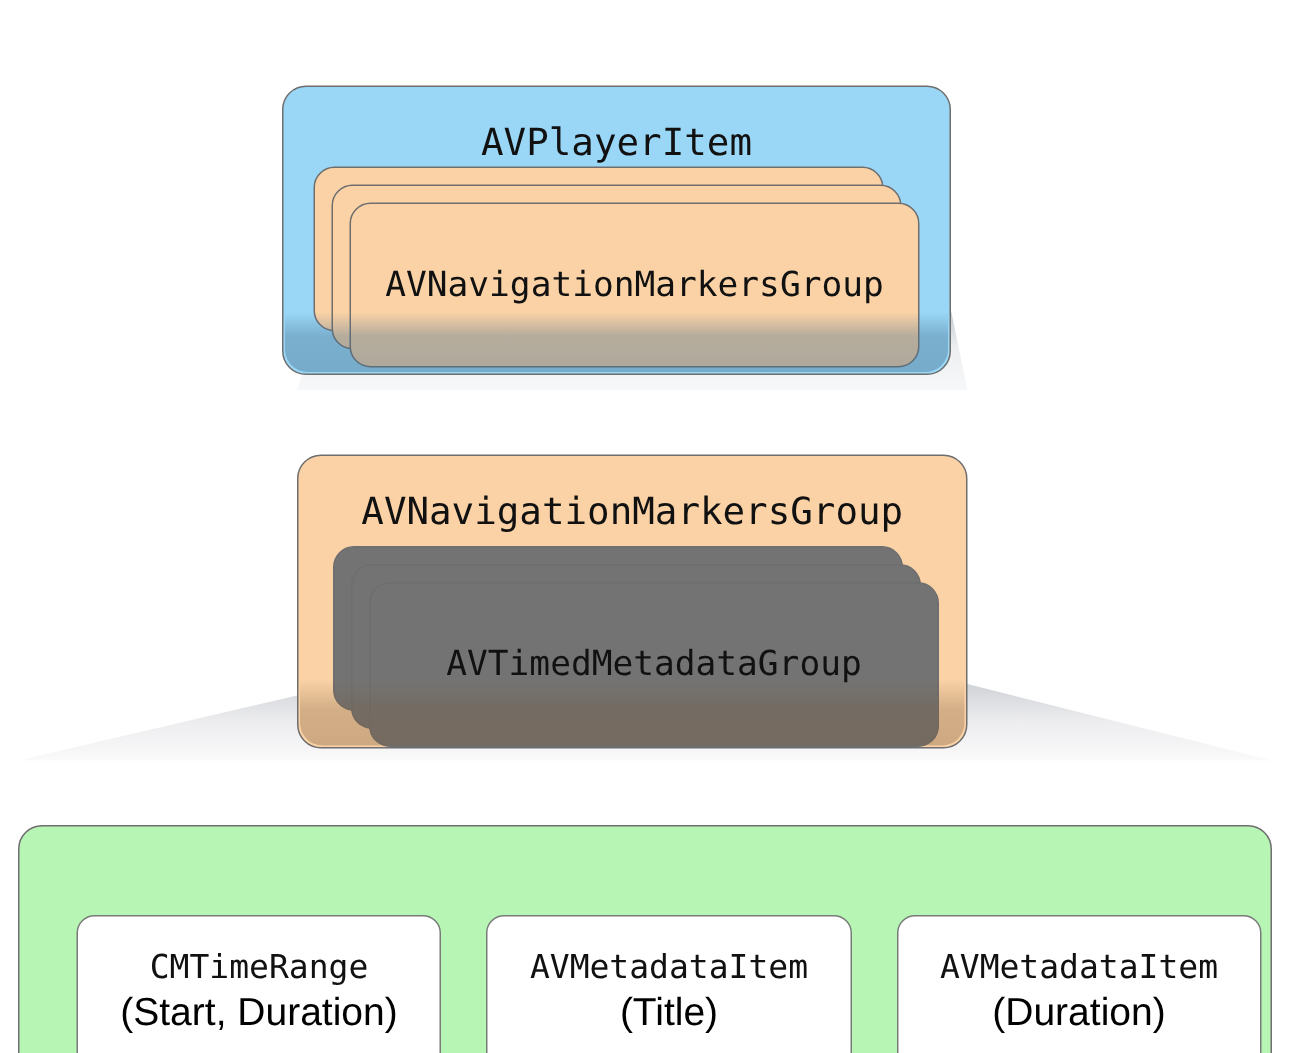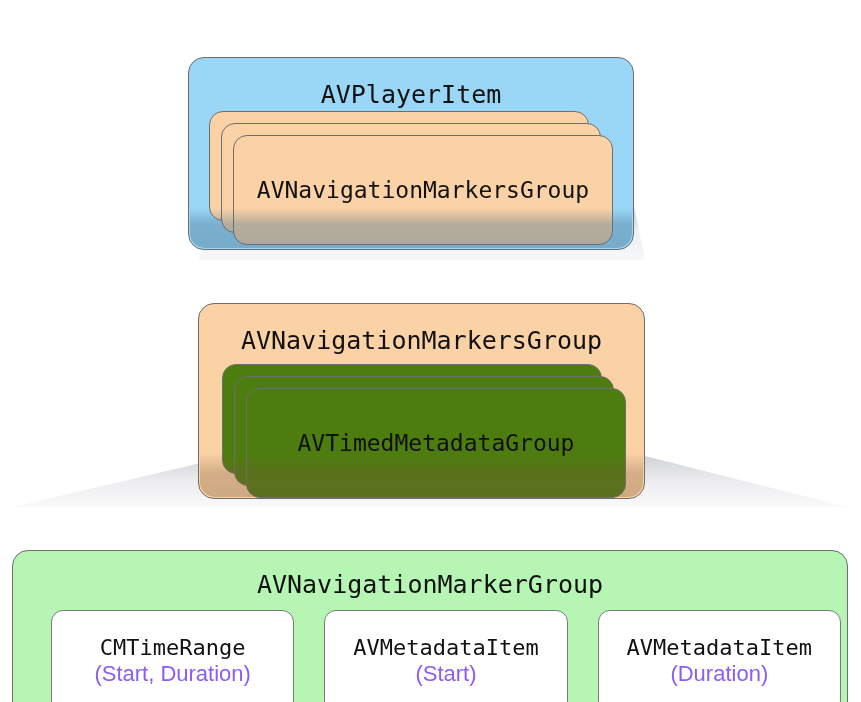--- a/index.html
+++ b/index.html
@@ -112,21 +112,21 @@
     left: 0; right: 0;
     top: 50%;
     transform: translateY(-50%);
     text-align: center;
     color: #111111;
     font-family: "DejaVu Sans Mono", monospace;
     font-size: 23px;
     white-space: nowrap;
   }
   .card-orange { background: #fad2a6; }
-  .card-green  { background: #4d7c0f; }
+  .card-green  { background: #737373; }
 
   
   #markers-stack { left: 20px; top: 53px; }
   #markers-stack .c0 { left: 0px;  top: 0px;  width: 380px; height: 110px; }
   #markers-stack .c1 { left: 12px; top: 12px; width: 380px; height: 110px; }
   #markers-stack .c2 { left: 24px; top: 24px; width: 380px; height: 110px; }
 
   
   #timed-stack { left: 23px; top: 60px; }
   #timed-stack .c0 { left: 0px;  top: 0px;  width: 380px; height: 110px; }
@@ -157,22 +157,22 @@
   }
   .leaf-type {
     font-family: "DejaVu Sans Mono", monospace;
     font-size: 22px;
     color: #111111;
     line-height: 1.18;
     white-space: nowrap;
   }
   .leaf-detail {
     font-family: "Liberation Sans", sans-serif;
-    font-size: 22px;
-    color: #8b5cf6;
+    font-size: 26px;
+    color: #000000;
     line-height: 1.2;
     white-space: nowrap;
   }
 
   
   .funnel {
     position: absolute;
     pointer-events: none;
   }
 </style>
@@ -222,32 +222,31 @@
       <div class="card card-green c1"></div>
       <div class="card card-green c2">
         <div class="card-label">AVTimedMetadataGroup</div>
       </div>
     </div>
 
     <div id="markers-group-floor"></div>
   </div>
 
   <div class="box" id="marker-group">
-    <div class="box-title">AVNavigationMarkerGroup</div>
 
     <div class="leaf-row">
 
       <div class="leaf">
         <div class="leaf-type">CMTimeRange</div>
         <div class="leaf-detail">(Start, Duration)</div>
       </div>
 
       <div class="leaf">
         <div class="leaf-type">AVMetadataItem</div>
-        <div class="leaf-detail">(Start)</div>
+        <div class="leaf-detail">(Title)</div>
       </div>
 
       <div class="leaf">
         <div class="leaf-type">AVMetadataItem</div>
         <div class="leaf-detail">(Duration)</div>
       </div>
 
     </div>
   </div>
 

